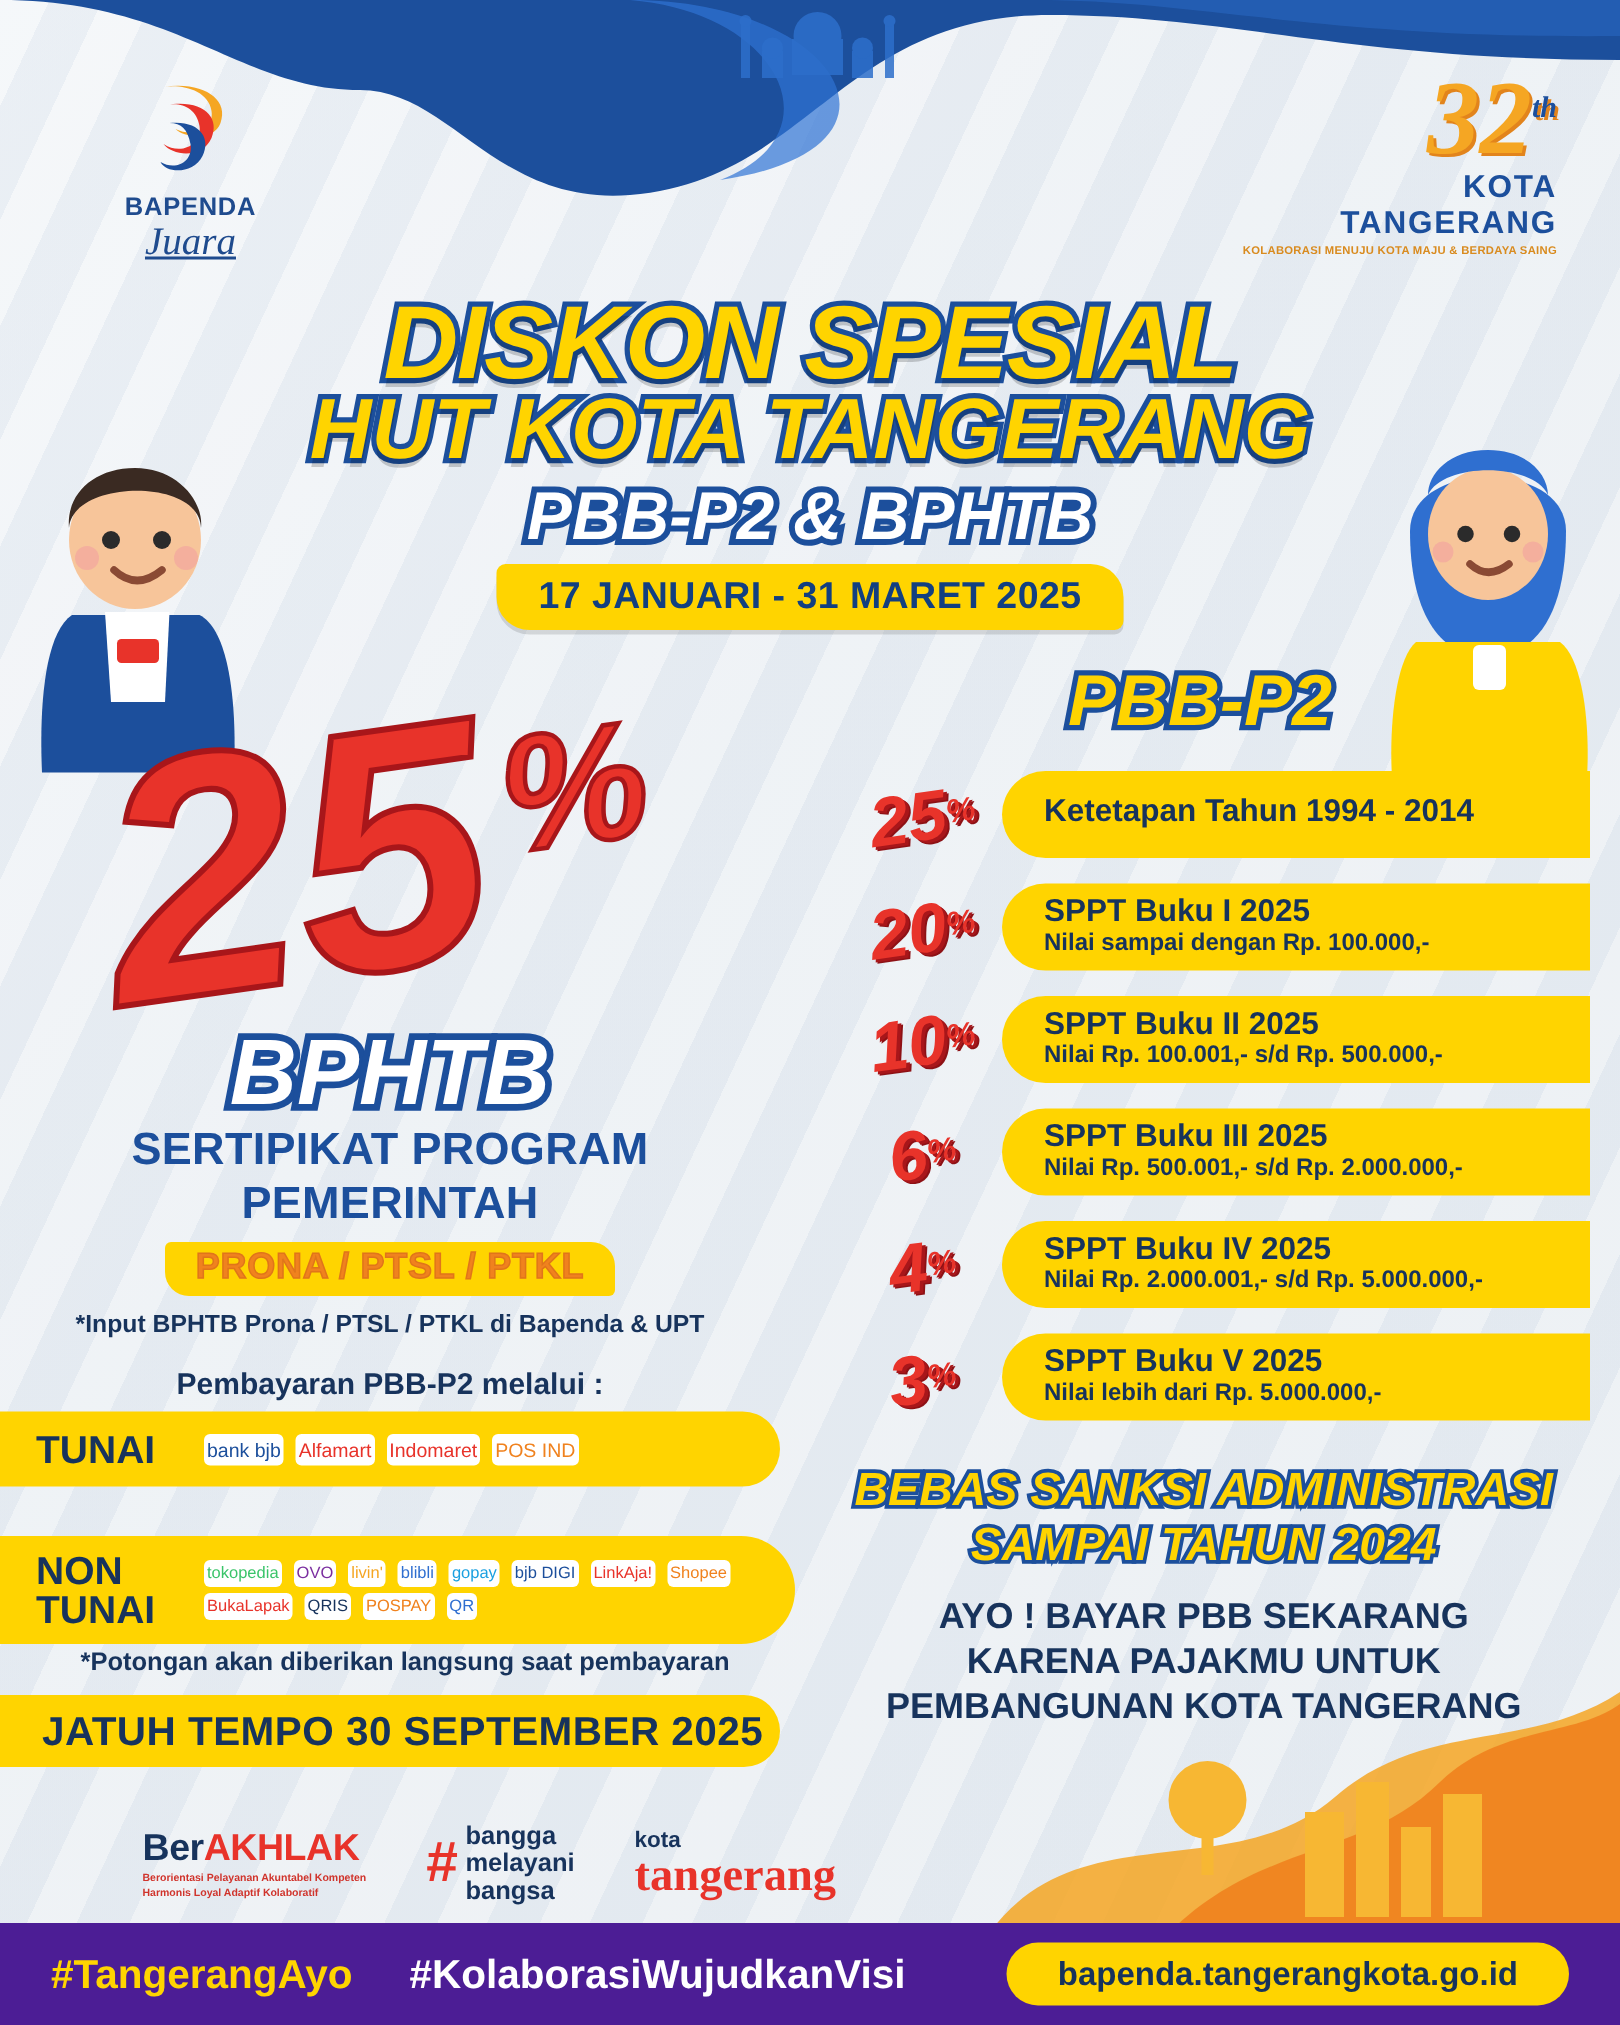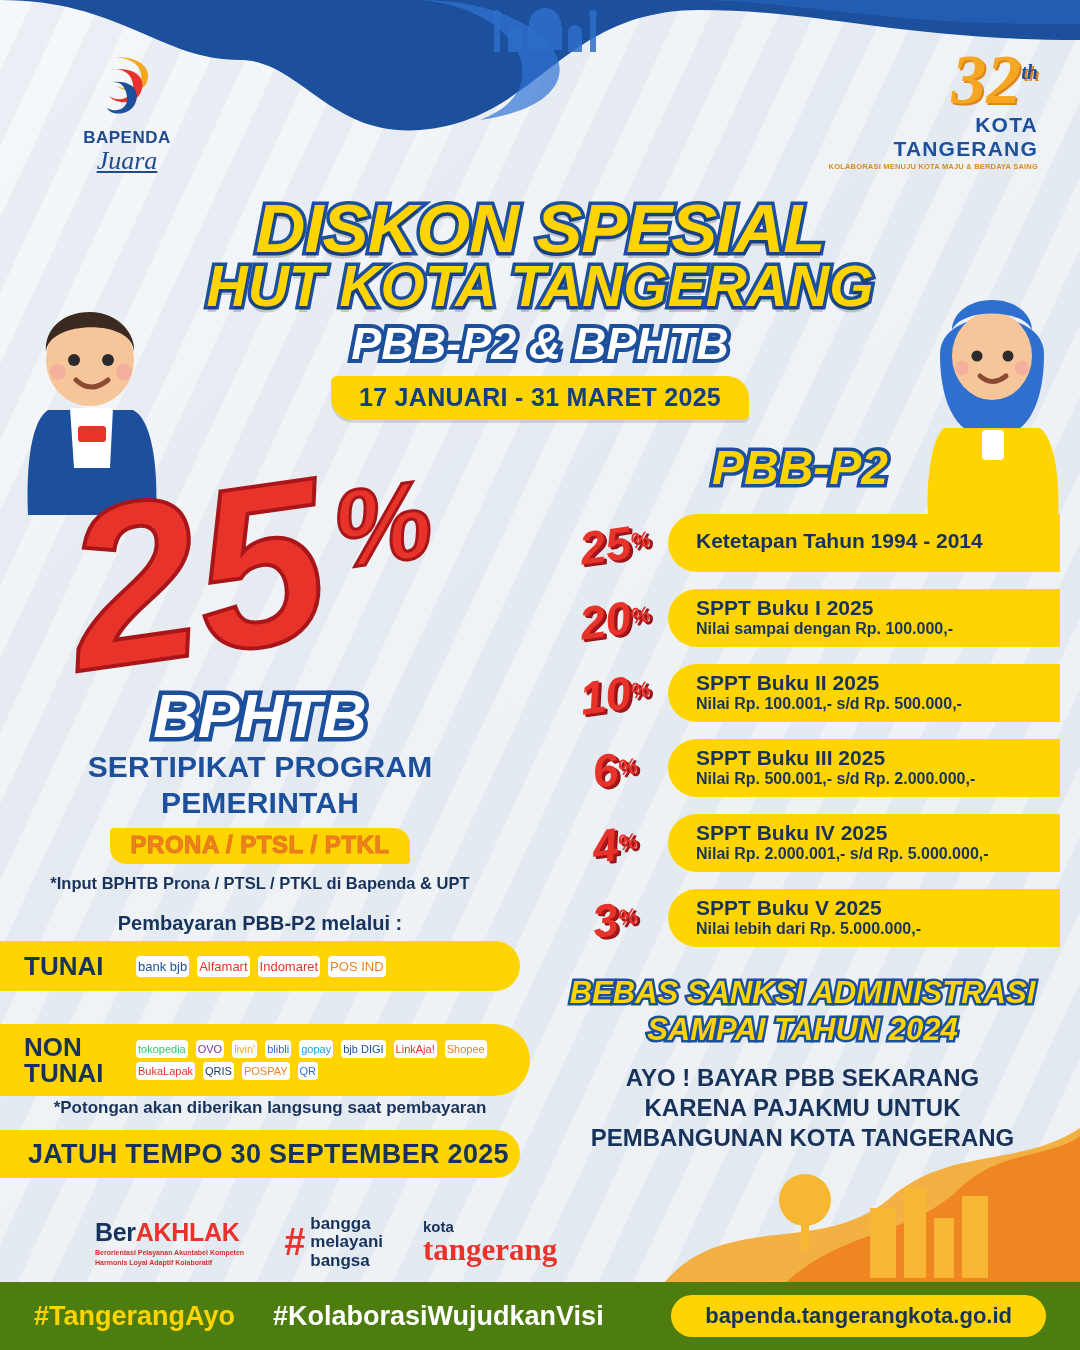--- a/index.html
+++ b/index.html
@@ -154,21 +154,21 @@
   .berakhlak .b2 { font-size: 7px; color: #d0342c; font-weight: bold; line-height: 1.35; margin-top: 1px; }
   .bangga { display: flex; align-items: center; gap: 5px; }
   .bangga .hash { font-size: 38px; font-weight: bold; color: #e8332a; line-height: 1; }
   .bangga .tx { font-size: 17px; font-weight: bold; color: #17335c; line-height: 1.08; }
   .kotatng .k1 { font-size: 15px; font-weight: bold; color: #17335c; line-height: 1; }
   .kotatng .k2 { font-size: 31px; font-weight: bold; line-height: 1; font-family: "Liberation Serif", serif; }
 
   
   .bottom-bar {
     position: absolute; bottom: 0; left: 0; width: 1080px; height: 68px;
-    background: #4d7c0f; display: flex; align-items: center; padding: 0 34px;
+    background: #4c1d95; display: flex; align-items: center; padding: 0 34px;
   }
   .tag { color: #ffd400; font-size: 27px; font-weight: bold; }
   .tag2 { color: #fff; font-size: 27px; font-weight: bold; margin-left: 38px; }
   .site {
     margin-left: auto; background: #ffd400; color: #17335c; font-weight: bold;
     font-size: 22px; padding: 8px 34px; border-radius: 22px;
   }
 </style>
 </head>
 <body>

